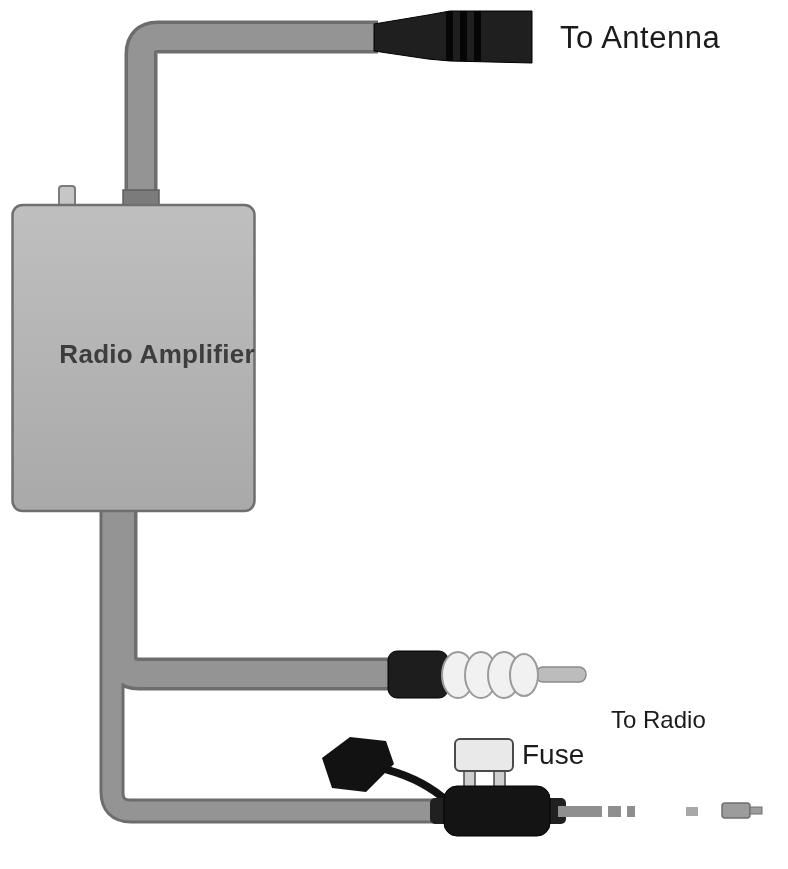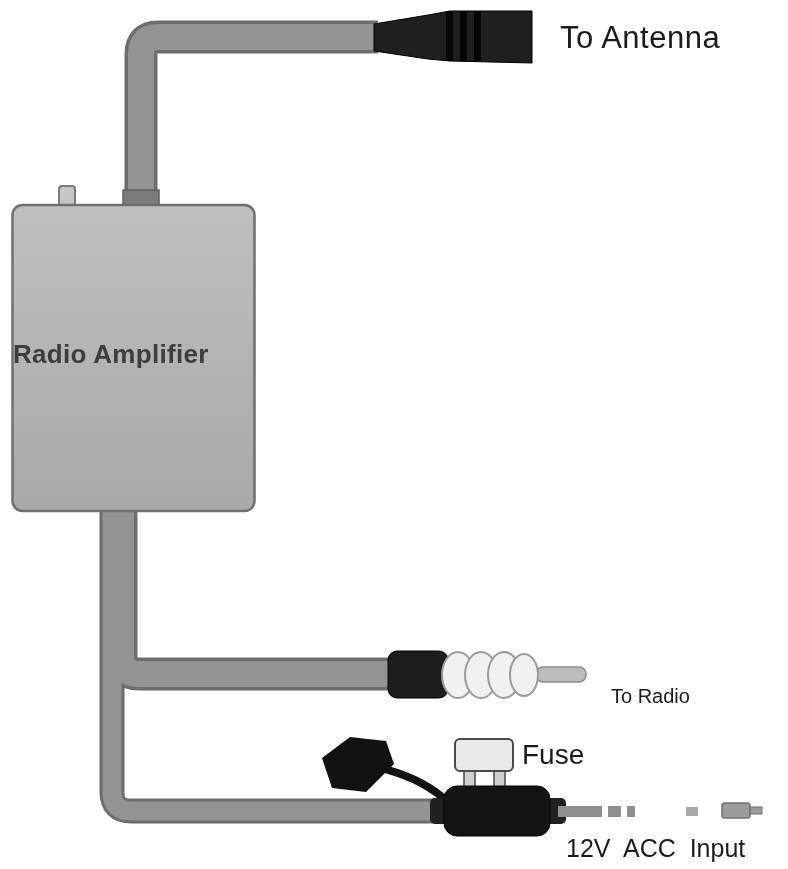--- a/index.html
+++ b/index.html
@@ -23,29 +23,29 @@
     line-height: 1;
   }
   .label-antenna {
     left: 560px; top: 22px;
     font-size: 31px;
     letter-spacing: 0.5px;
   }
   .label-amplifier {
     left: 13px; top: 341px;
     width: 242px;
-    text-align: left;
+    text-align: right;
     font-size: 26px;
     font-weight: bold;
     color: #3d3d3d;
     letter-spacing: 0.3px;
   }
   .label-radio {
-    left: 611px; top: 686px;
-    font-size: 20px;
+    left: 611px; top: 708px;
+    font-size: 24px;
   }
   .label-fuse {
     left: 522px; top: 741px;
     font-size: 28px;
   }
   .label-power {
     left: 566px; top: 836px;
     font-size: 25px;
   }
 </style>
@@ -125,15 +125,14 @@
     <g>
       <rect x="722" y="803" width="28" height="15" rx="3" fill="#9c9c9c" stroke="#6f6f6f" stroke-width="1.5"></rect>
       <rect x="750" y="807" width="12" height="7" fill="#9c9c9c" stroke="#6f6f6f" stroke-width="1"></rect>
     </g>
   </svg>
 
   <div class="label label-antenna">To Antenna</div>
   <div class="label label-amplifier">Radio Amplifier</div>
   <div class="label label-radio">To Radio</div>
   <div class="label label-fuse">Fuse</div>
-  <div class="label label-power">12V  ACC  Input</div>
 
 </div>
 
 </body></html>

